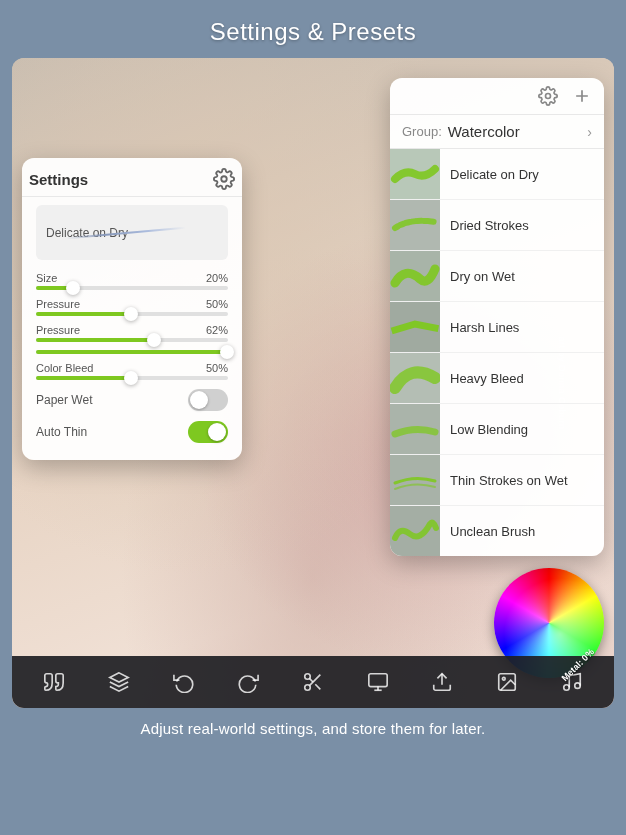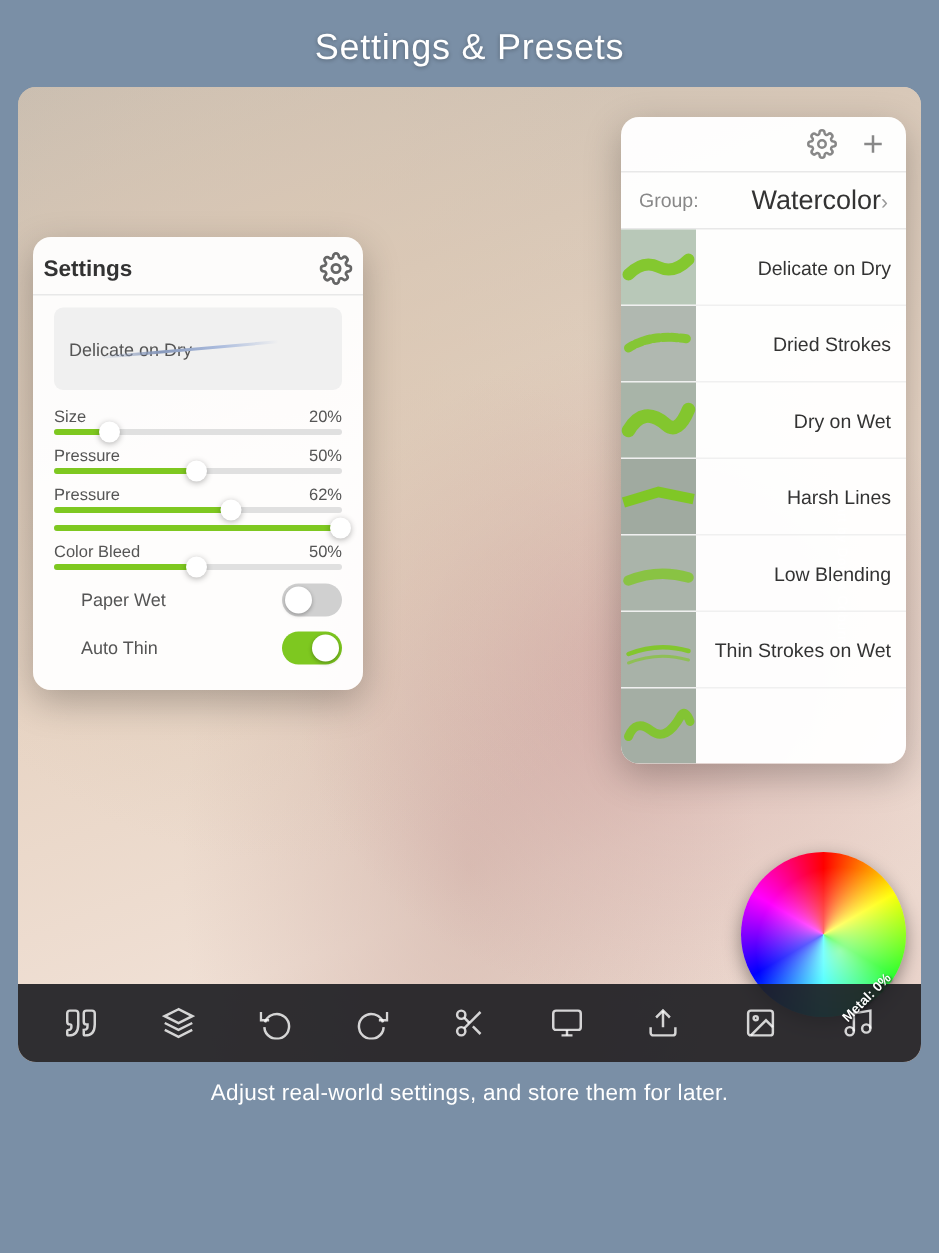--- a/index.html
+++ b/index.html
@@ -193,21 +193,20 @@
 
     .toggle-row {
       display: flex;
       justify-content: space-between;
       align-items: center;
       padding: 5px 14px;
     }
     .toggle-label {
       font-size: 12px;
       color: #555;
-      margin-left: 18px;
     }
     .toggle {
       width: 40px;
       height: 22px;
       border-radius: 11px;
       position: relative;
     }
     .toggle.off { background: #d0d0d0; }
     .toggle.on { background: #7ec820; }
     .toggle-knob {
@@ -221,27 +220,26 @@
       transition: left 0.2s;
     }
     .toggle.off .toggle-knob { left: 2px; }
     .toggle.on .toggle-knob { left: 20px; }
 
     
     .presets-panel {
       position: absolute;
       right: 10px;
       top: 20px;
-      width: 190px;
+      width: 214px;
       background: rgba(255,255,255,0.97);
       border-radius: 12px;
       box-shadow: 0 8px 24px rgba(0,0,0,0.25);
       z-index: 20;
       overflow: hidden;
-      text-align: right;
     }
     .presets-header {
       display: flex;
       justify-content: flex-end;
       align-items: center;
       padding: 8px 12px;
       gap: 14px;
       border-bottom: 1px solid #e8e8e8;
     }
     .group-row {
@@ -249,21 +247,21 @@
       align-items: center;
       padding: 8px 12px;
       border-bottom: 1px solid #e8e8e8;
     }
     .group-label {
       font-size: 13px;
       color: #888;
       margin-right: 6px;
     }
     .group-value {
-      font-size: 18px;
+      font-size: 15px;
       color: #333;
       flex: 1;
     }
     .group-chevron {
       color: #999;
       font-size: 14px;
     }
 
     .preset-item {
       display: flex;
@@ -475,20 +473,28 @@
 
     <div class="preset-item">
       <div class="preset-thumb" style="background:#a0aaa0;">
         <svg width="50" height="50" viewBox="0 0 50 50">
           <path d="M5 28 L25 22 L45 26" stroke="#7ec820" stroke-width="7" fill="none" stroke-linecap="square" opacity="0.95"></path>
         </svg>
       </div>
       <span class="preset-name">Harsh Lines</span>
     </div>
 
+    <div class="preset-item">
+      <div class="preset-thumb" style="background:#b4beb4;">
+        <svg width="50" height="50" viewBox="0 0 50 50">
+          <path d="M5 35 Q20 10 45 25" stroke="#7ec820" stroke-width="12" fill="none" stroke-linecap="round" opacity="0.8"></path>
+        </svg>
+      </div>
+      <span class="preset-name">Heavy Bleed</span>
+    </div>
 
     <div class="preset-item">
       <div class="preset-thumb" style="background:#aab4aa;">
         <svg width="50" height="50" viewBox="0 0 50 50">
           <path d="M5 30 Q25 22 45 28" stroke="#7ec820" stroke-width="7" fill="none" stroke-linecap="round" opacity="0.75"></path>
         </svg>
       </div>
       <span class="preset-name">Low Blending</span>
     </div>
 
@@ -501,20 +507,21 @@
       </div>
       <span class="preset-name">Thin Strokes on Wet</span>
     </div>
 
     <div class="preset-item">
       <div class="preset-thumb" style="background:#a4aea4;">
         <svg width="50" height="50" viewBox="0 0 50 50">
           <path d="M5 32 Q10 20 20 28 Q30 36 40 18 Q43 14 46 22" stroke="#7ec820" stroke-width="6" fill="none" stroke-linecap="round" opacity="0.85"></path>
         </svg>
       </div>
+      <span class="preset-name">Unclean Brush</span>
     </div>
   </div>
 
   <div class="bottom-toolbar">
     <div class="toolbar-icon">
       <svg width="22" height="22" viewBox="0 0 24 24" fill="none" stroke="currentColor" stroke-width="1.8">
         <path d="M3 21c3 0 7-1 7-8V5c0-1.25-.756-2.017-2-2H4c-1.25 0-2 .75-2 1.972V11c0 1.25.75 2 2 2 1 0 1 0 1 1v1c0 1-1 2-2 2s-1 .008-1 1.031V20c0 1 0 1 1 1z"></path>
         <path d="M15 21c3 0 7-1 7-8V5c0-1.25-.757-2.017-2-2h-4c-1.25 0-2 .75-2 1.972V11c0 1.25.75 2 2 2h.75c0 2.25.25 4-2.75 4v3c0 1 0 1 1 1z"></path>
       </svg>
     </div>

